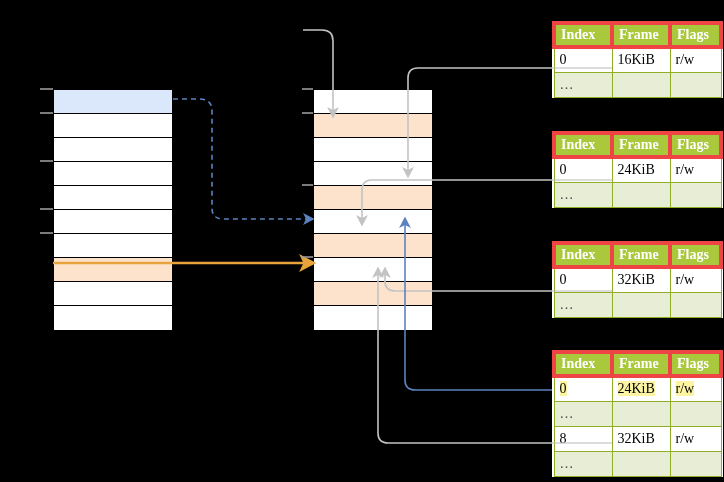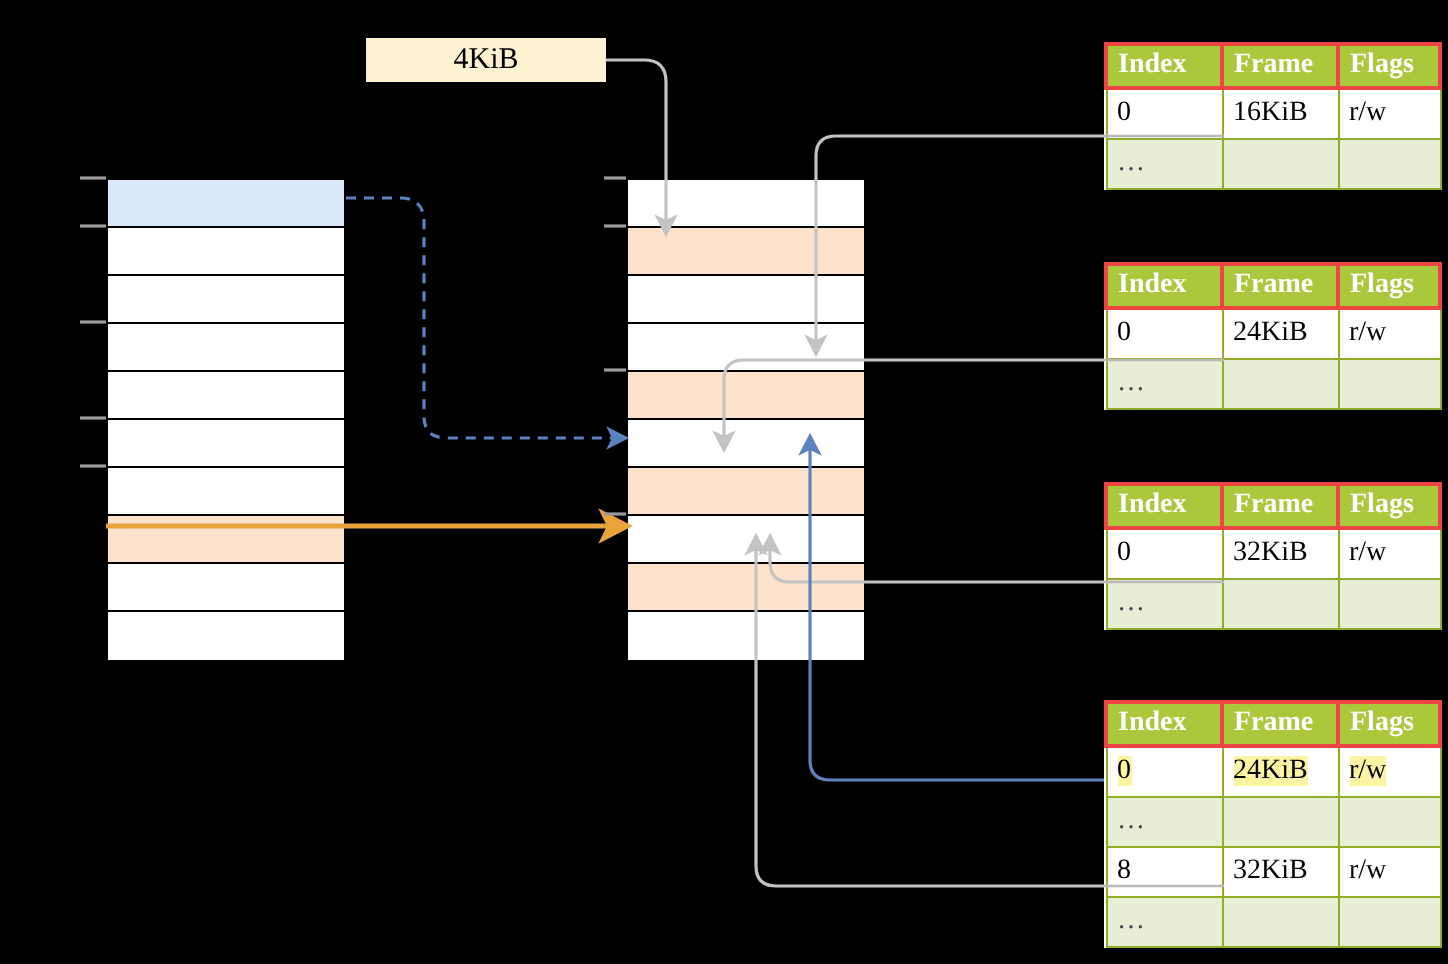--- a/index.html
+++ b/index.html
@@ -62,21 +62,21 @@
     font-size: 14px;
     background: #ffffff;
   }
   .page-table th {
     background: #aac83c;
     color: #ffffff;
     font-weight: bold;
     font-size: 14px;
     text-align: left;
     padding: 2px 5px;
-    border: 2px solid #ef4444;
+    border: 4px solid #ef4444;
     height: 20px;
     box-sizing: border-box;
   }
   .page-table td {
     background: #ffffff;
     color: #000000;
     padding: 1px 5px;
     border: 1px solid #8fae25;
     height: 25px;
     box-sizing: border-box;
@@ -100,21 +100,20 @@
     left: 0; top: 0;
     width: 724px; height: 482px;
     pointer-events: none;
   }
 </style>
 </head>
 <body>
 
 <div id="canvas">
 
-  <div class="abs size-label">4KiB</div>
 
   <div class="abs mem-col" id="left-col">
       <div class="mem-row blue" style="height: 10%;"></div>
       <div class="mem-row" style="height: 10%;"></div>
       <div class="mem-row" style="height: 10%;"></div>
       <div class="mem-row" style="height: 10%;"></div>
       <div class="mem-row" style="height: 10%;"></div>
       <div class="mem-row" style="height: 10%;"></div>
       <div class="mem-row" style="height: 10%;"></div>
       <div class="mem-row orange" style="height: 10%;"></div>

